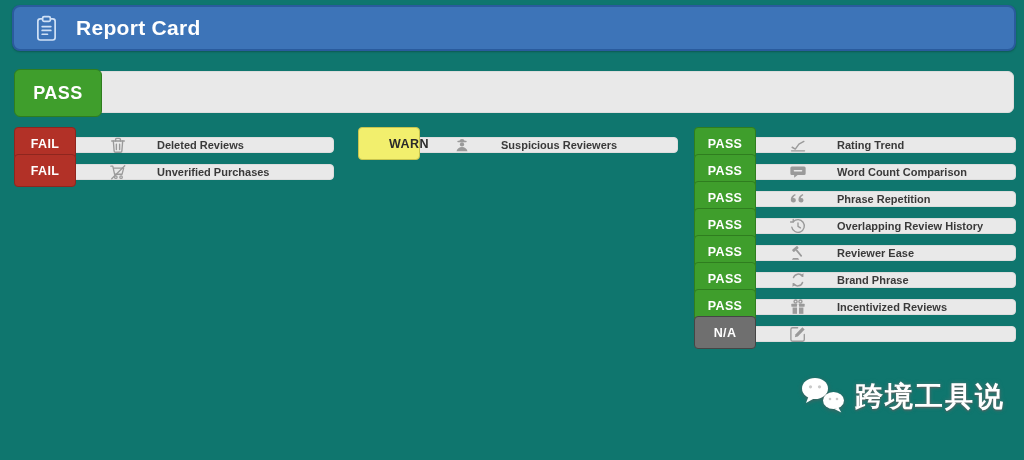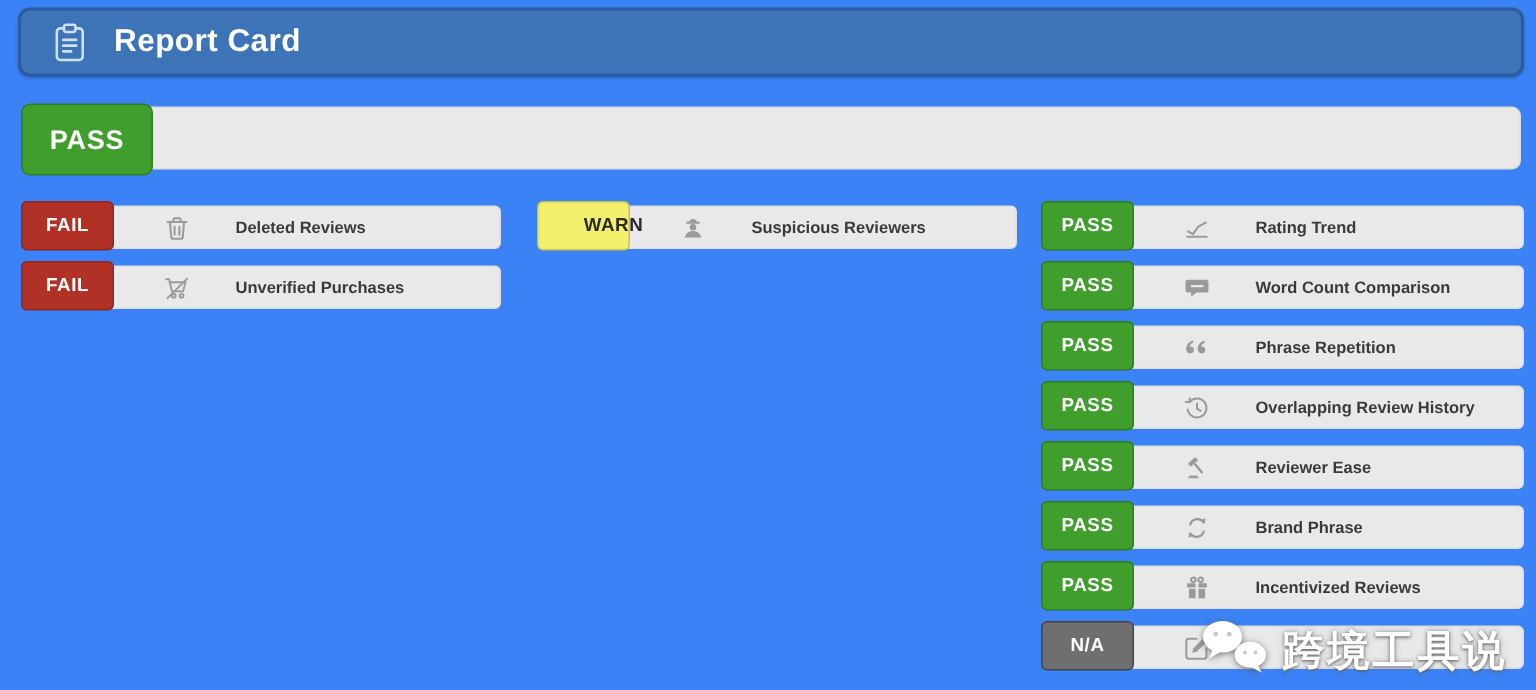--- a/index.html
+++ b/index.html
@@ -1,19 +1,19 @@
 <!DOCTYPE html>
 <html style="--c-header-blue: #3d74b8; --c-header-border: #2a5b9d; --c-bar-gray: #e9e9e9; --c-bar-border: #dddddd; --c-pass-green: #3f9e2c; --c-pass-border: #2f7d1f; --c-fail-red: #b23127; --c-fail-border: #8e261e; --c-warn-yellow: #f2ef6d; --c-warn-border: #c8c44e; --c-na-gray: #6f6f6f; --c-na-border: #454545; --c-icon-gray: #9a9a9a; --c-label-color: #3a3a3a;"><head>
 <meta charset="utf-8">
 <style>
   * { margin:0; padding:0; box-sizing:border-box; }
   html,body { background:#fff; }
   body { font-family:"Liberation Sans", sans-serif; }
   .stage {
-    position:relative; width:1024px; height:460px; background:#3b82f6;
+    position:relative; width:1024px; height:460px; background:#0f766e;
     overflow:hidden;
   }
   
   .header {
     position:absolute; left:12px; top:5px; width:1004px; height:46px;
     background:var(--c-header-blue,#3d74b8);
     border:2px solid var(--c-header-border,#2a5b9d);
     border-radius:8px;
     display:flex; align-items:center;
     box-shadow:0 1px 2px rgba(0,0,0,.25);
@@ -35,39 +35,39 @@
   .overall-label {
     position:absolute; left:109px; top:0; height:100%; display:flex; align-items:center;
     font-size:19px; font-weight:700; color:#1f1f1f;
   }
   
   .col { position:absolute; top:137px; }
   .col1 { left:14px;  width:320px; }
   .col2 { left:358px; width:320px; }
   .col3 { left:694px; width:322px; }
   .row {
-    position:relative; height:29px; margin-bottom:11px;
+    position:relative; height:16px; margin-bottom:11px;
     background:var(--c-bar-gray,#e9e9e9); border:1px solid var(--c-bar-border,#dddddd);
     border-radius:4px; display:flex; align-items:center; cursor:pointer;gap:20px;
   }
   .badge {
     flex:none; width:62px; height:33px; margin:-3px 0 0 -1px;
     border-radius:4px; font-size:12.5px; font-weight:700;
     display:flex; align-items:center; justify-content:center; letter-spacing:.4px;
     position:relative; z-index:2;
   }
   .badge.pass { background:var(--c-pass-green,#3f9e2c); border:1px solid var(--c-pass-border,#2f7d1f); color:#fff; }
   .badge.fail { background:var(--c-fail-red,#b23127);  border:1px solid var(--c-fail-border,#8e261e);  color:#fff; }
   .badge.warn { background:var(--c-warn-yellow,#f2ef6d); border:1px solid var(--c-warn-border,#c8c44e); color:#2b2b2b;padding-left:40px; }
   .badge.na   { background:var(--c-na-gray,#6f6f6f);   border:1px solid var(--c-na-border,#454545);   color:#fff; }
   .ricon { margin-left:13px; width:18px; height:18px; display:flex; align-items:center; justify-content:center; color:var(--c-icon-gray,#9a9a9a); }
   .rlabel { margin-left:10px; font-size:11px; font-weight:700; color:var(--c-label-color,#3a3a3a); }
   
   .watermark {
-    position:absolute; left:800px; top:412px; display:flex; align-items:center; gap:9px;
+    position:absolute; left:800px; top:376px; display:flex; align-items:center; gap:9px;
     z-index:5; pointer-events:none;
   }
   .watermark svg { filter: drop-shadow(0 1px 2px rgba(90,90,90,.8)); }
   .wm-text {
     color:#ffffff; font-size:28px; font-weight:700; letter-spacing:2px;
     text-shadow: 0 1px 2px rgba(90,90,90,.95), 0 0 4px rgba(120,120,120,.6);
     font-family:"Liberation Sans", sans-serif;
   }
 </style>
 </head>

